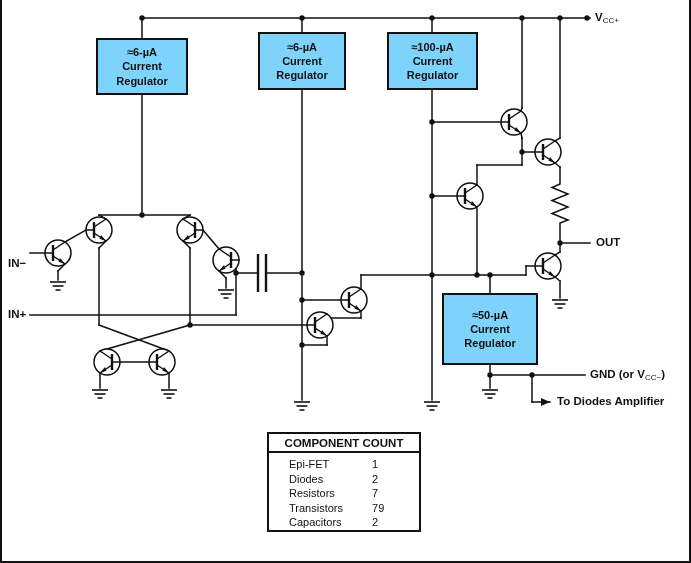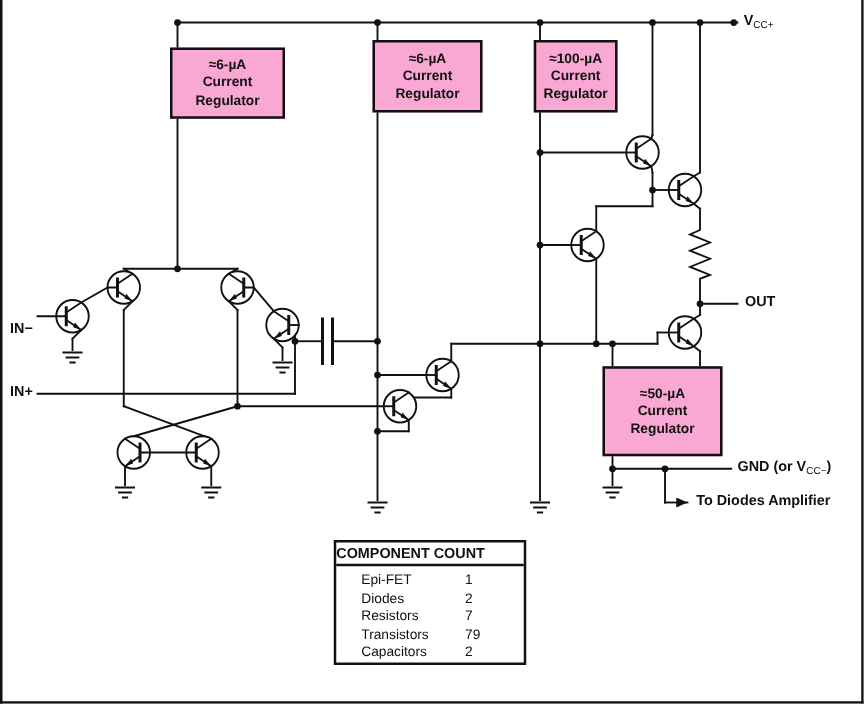--- a/index.html
+++ b/index.html
@@ -4,29 +4,29 @@
 <style>
   * { margin:0; padding:0; box-sizing:border-box; }
   html,body { background:#fff; font-family:"Liberation Sans", sans-serif; color:#111; }
   .stage {
     position:relative; width:691px; height:563px; background:#fff;
     border-left:2px solid #111; border-right:2px solid #111; border-bottom:2px solid #111;
     overflow:hidden;
   }
   svg.schematic { position:absolute; left:0; top:0; }
   .reg-box {
-    position:absolute; border:2px solid #111; background:#f9a8d4;
+    position:absolute; border:2px solid #111; background:#7dd3fc;
     display:flex; align-items:center; justify-content:center; text-align:center;
-    font-weight:bold; font-size:11px; line-height:1.3;margin-left:40px;
+    font-weight:bold; font-size:11px; line-height:1.3;
   }
   .reg-box span { white-space:pre-line; }
   .pin-label { position:absolute; font-weight:bold; font-size:11.5px; white-space:nowrap; }
   .pin-label .sub { font-size:8px; vertical-align:-2px; font-weight:normal; }
   .cc-table { position:absolute; left:265px; top:432px; width:154px; border:2px solid #111; background:#fff; }
-  .cc-title { font-weight:bold; font-size:11.5px; padding:3px 0 2px; border-bottom:2px solid #111; }
+  .cc-title { font-weight:bold; font-size:11.5px; text-align:center; padding:3px 0 2px; border-bottom:2px solid #111; }
   .cc-rows { padding:4px 0 0 20px; }
   .cc-row { font-size:11px; line-height:14.5px; }
   .cc-row .cc-name { display:inline-block; width:80px; }
 </style>
 </head>
 <body>
 
 <div class="stage">
 
   <svg class="schematic" width="691" height="563" viewBox="0 0 691 563">
@@ -191,21 +191,21 @@
   <div class="reg-box" style="left:94px;top:38px;width:92px;height:57px">
     <span>≈6-µA
 Current
 Regulator</span>
   </div>
   <div class="reg-box" style="left:256px;top:32px;width:88px;height:58px">
     <span>≈6-µA
 Current
 Regulator</span>
   </div>
-  <div class="reg-box" style="left:385px;top:32px;width:67px;height:58px">
+  <div class="reg-box" style="left:385px;top:32px;width:91px;height:58px">
     <span>≈100-µA
 Current
 Regulator</span>
   </div>
   <div class="reg-box" style="left:440px;top:293px;width:96px;height:72px">
     <span>≈50-µA
 Current
 Regulator</span>
   </div>
 

